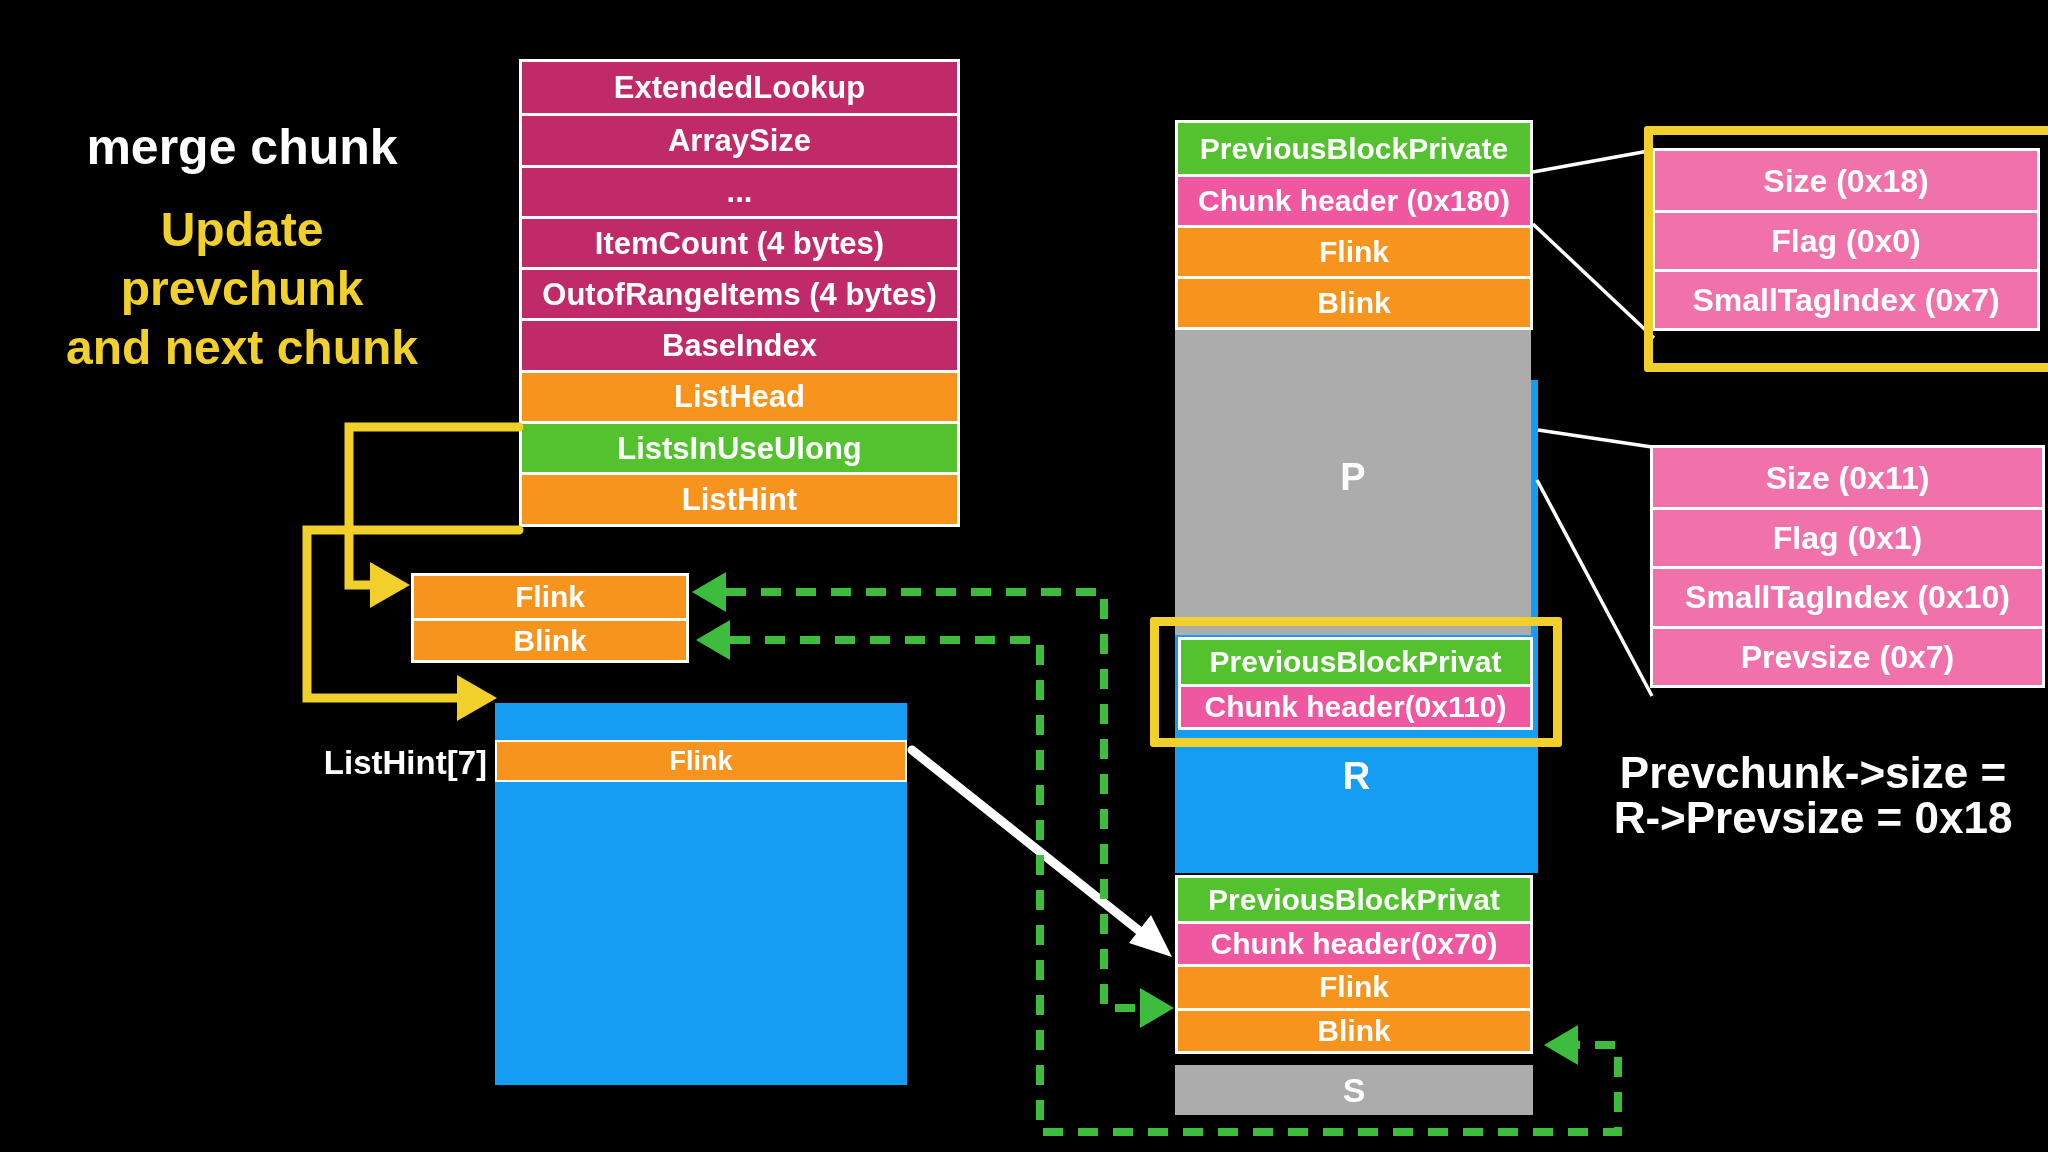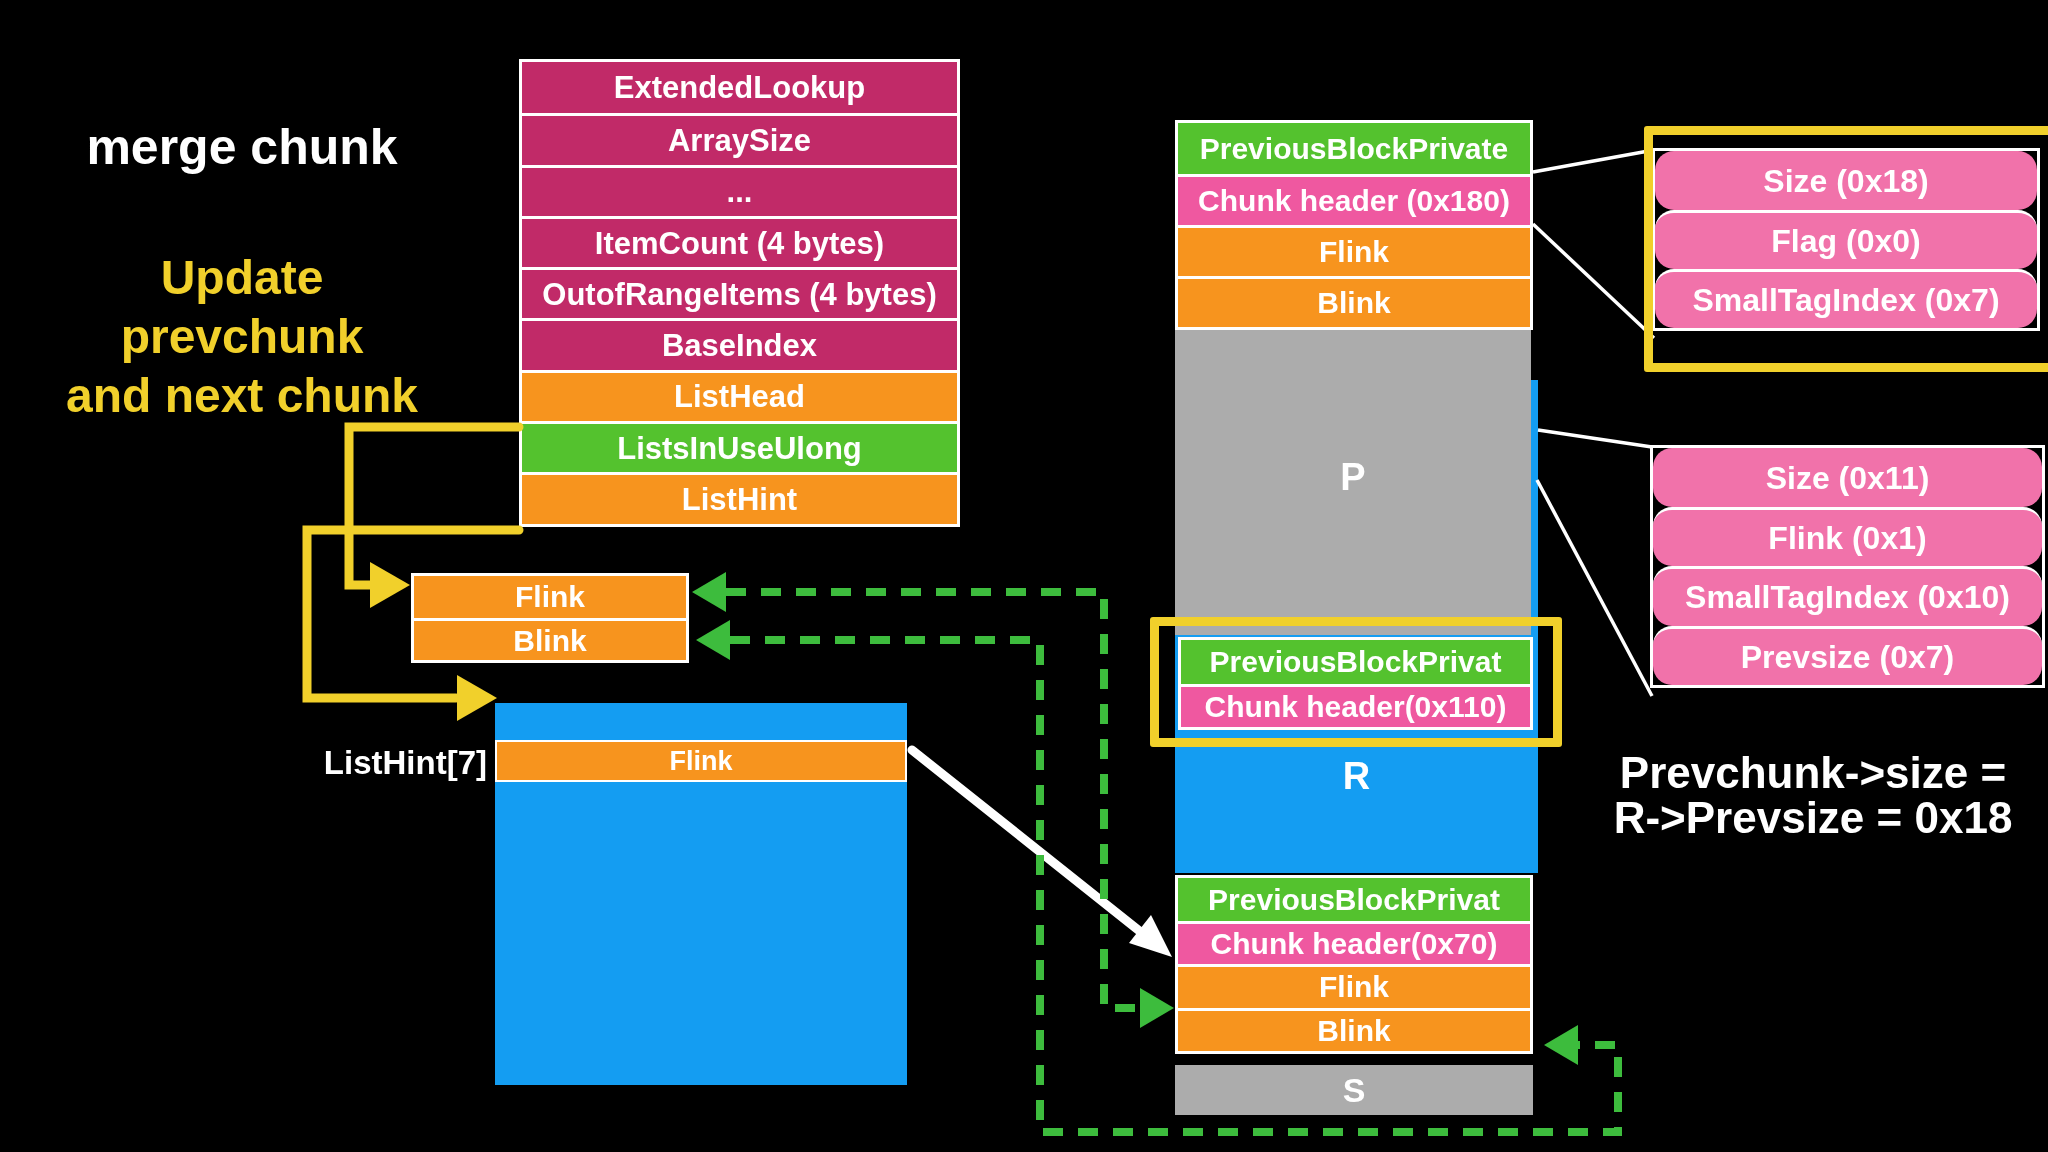--- a/index.html
+++ b/index.html
@@ -10,21 +10,21 @@
     font-weight:bold;color:#fff;
   }
   .abs{position:absolute;}
   
   .magenta{background:var(--magenta);}
   .orange{background:var(--orange);}
   .green{background:var(--green);}
   .blue{background:var(--blue);}
   .gray{background:var(--gray);}
   .pink{background:var(--pink);}
-  .pink-light{background:var(--pink-light);border-radius:19px;}
+  .pink-light{background:var(--pink-light);}
   
   .table{position:absolute;border:3px solid #fff;box-sizing:border-box;z-index:3;}
   .table .row{
     display:flex;align-items:center;justify-content:center;
     border-top:3px solid #fff;box-sizing:border-box;
     white-space:nowrap;line-height:1;
   }
   .table .row:first-child{border-top:none;}
   
   .lt .row{height:51.3px;font-size:31px;}
@@ -58,21 +58,21 @@
   .wht{stroke:#fff;stroke-width:3.5;}
   .wht-thick{stroke:#fff;stroke-width:9;stroke-linecap:round;}
   .wht-head{fill:#fff;}
 </style>
 </head>
 <body>
 
 <div id="stage">
 
   <div class="abs title" style="left:52px;top:120px;width:380px;">merge chunk</div>
-  <div class="abs subtitle" style="left:42px;top:200px;width:400px;margin-top:48px;">
+  <div class="abs subtitle" style="left:42px;top:200px;width:400px;">
     <div>Update</div>
     <div>prevchunk</div>
     <div>and next chunk</div>
   </div>
 
   <div class="table lt" style="left:519px;top:59px;width:441px;">
     <div class="row magenta">ExtendedLookup</div>
     <div class="row magenta">ArraySize</div>
     <div class="row magenta">...</div>
     <div class="row magenta">ItemCount (4 bytes)</div>
@@ -122,21 +122,21 @@
 
   <div class="crayon-box" style="left:1644px;top:126px;width:430px;height:246px;"></div>
   <div class="table detail" style="left:1652px;top:148px;width:388px;">
     <div class="row pink-light">Size (0x18)</div>
     <div class="row pink-light">Flag (0x0)</div>
     <div class="row pink-light">SmallTagIndex (0x7)</div>
   </div>
 
   <div class="table detail d2" style="left:1650px;top:445px;width:395px;">
     <div class="row pink-light">Size (0x11)</div>
-    <div class="row pink-light">Flink (0x1)</div>
+    <div class="row pink-light">Flag (0x1)</div>
     <div class="row pink-light">SmallTagIndex (0x10)</div>
     <div class="row pink-light">Prevsize (0x7)</div>
   </div>
 
   <div class="abs equation" style="left:1578px;top:750px;width:470px;">
     <div>Prevchunk-&gt;size =</div>
     <div>R-&gt;Prevsize = 0x18</div>
   </div>
 
   <svg class="overlay" width="2048" height="1152" viewBox="0 0 2048 1152">

